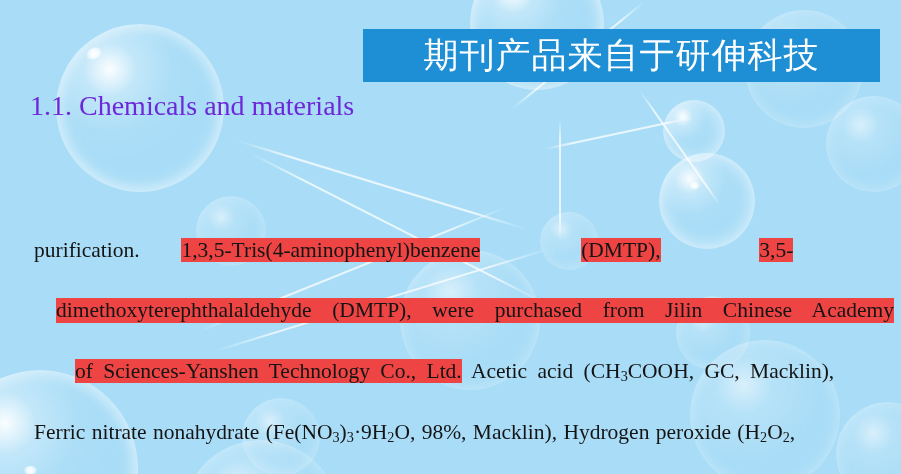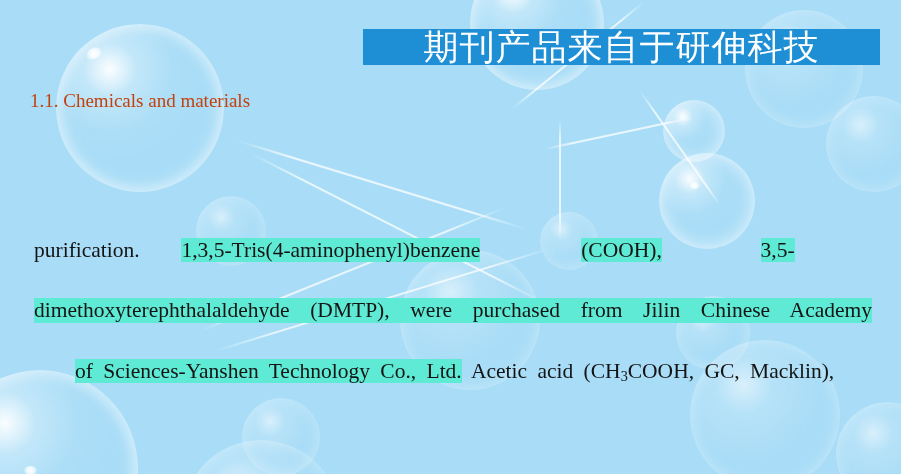--- a/index.html
+++ b/index.html
@@ -31,42 +31,42 @@
     background:radial-gradient(circle at 50% 50%, #ffffff 0%, rgba(255,255,255,.75) 45%, rgba(255,255,255,0) 100%);
   }
   .link{
     position:absolute;height:2px;
     background:linear-gradient(90deg, rgba(255,255,255,0) 0%, rgba(255,255,255,.75) 18%, rgba(255,255,255,.75) 82%, rgba(255,255,255,0) 100%);
     transform-origin:0 50%;
   }
 
   
   .banner{
-    position:absolute;left:363px;top:29px;width:517px;height:36px;
+    position:absolute;left:363px;top:29px;width:517px;height:53px;
     background:#1e8fd5;
     display:flex;align-items:center;justify-content:center;
   }
   .banner .t{
     color:#ffffff;
     font-family:"DejaVu Sans","Liberation Sans",sans-serif;
     font-size:35px;line-height:1;letter-spacing:1px;white-space:nowrap;
   }
 
   
   .doc{position:absolute;left:0;top:0;width:901px;height:474px;}
   .heading{
     position:absolute;left:30px;top:90px;
-    font-size:19px;color:#c2410c;white-space:nowrap;
+    font-size:28px;color:#6d28d9;white-space:nowrap;
   }
   .para-line{
     position:absolute;left:34px;width:838px;
     font-size:21.5px;color:#141414;white-space:nowrap;
     letter-spacing:0px;
   }
-  .hl{background:#5eead4;}
+  .hl{background:#ef4444;}
   sub{font-size:.66em;vertical-align:-0.24em;}
   .gap{display:inline-block;}
 </style>
 </head>
 <body>
 
 <div id="stage">
 
   <div class="bgwrap">
 
@@ -110,31 +110,34 @@
   <div class="doc">
 
     <div class="heading">1.1. Chemicals and materials</div>
 
 
     <div class="para-line" style="top:238px;">
       <span>purification.</span>
       <span class="gap" style="width:31px;"></span>
       <span class="hl">1,3,5-Tris(4-aminophenyl)benzene</span>
       <span class="gap" style="width:90px;"></span>
-      <span class="hl">(COOH),</span>
+      <span class="hl">(DMTP),</span>
       <span class="gap" style="width:88px;"></span>
       <span class="hl">3,5-</span>
     </div>
 
     <div class="para-line" style="top:298px;white-space:normal;">
-      <span class="hl" style="display:inline-block;width:100%;text-align:justify;text-align-last:justify;">dimethoxyterephthalaldehyde (DMTP), were purchased from Jilin Chinese Academy</span>
+      <span class="hl" style="display:inline-block;width:100%;text-align:justify;text-align-last:justify;margin-left:22px;">dimethoxyterephthalaldehyde (DMTP), were purchased from Jilin Chinese Academy</span>
     </div>
 
     <div class="para-line" style="top:359px;word-spacing:5px;margin-left:41px;">
       <span class="hl">of Sciences-Yanshen Technology Co., Ltd.</span>
       <span>
         <span>Acetic acid (CH</span><sub>3</sub><span>COOH, GC, Macklin),</span>
       </span>
     </div>
 
+    <div class="para-line" style="top:420px;word-spacing:1px;">
+      <span>Ferric nitrate nonahydrate (Fe(NO</span><sub>3</sub><span>)</span><sub>3</sub><span>·9H</span><sub>2</sub><span>O, 98%, Macklin), Hydrogen peroxide (H</span><sub>2</sub><span>O</span><sub>2</sub><span>,</span>
+    </div>
 
   </div>
 </div>
 
 </body></html>

